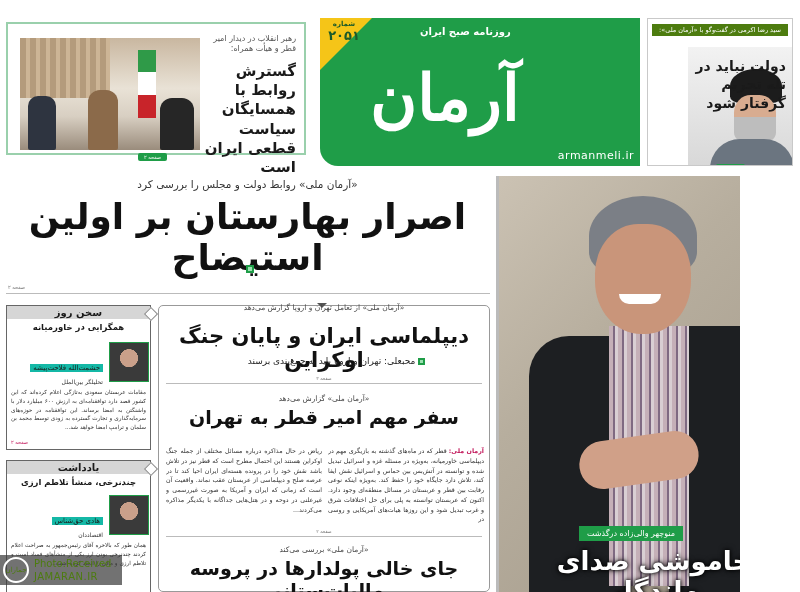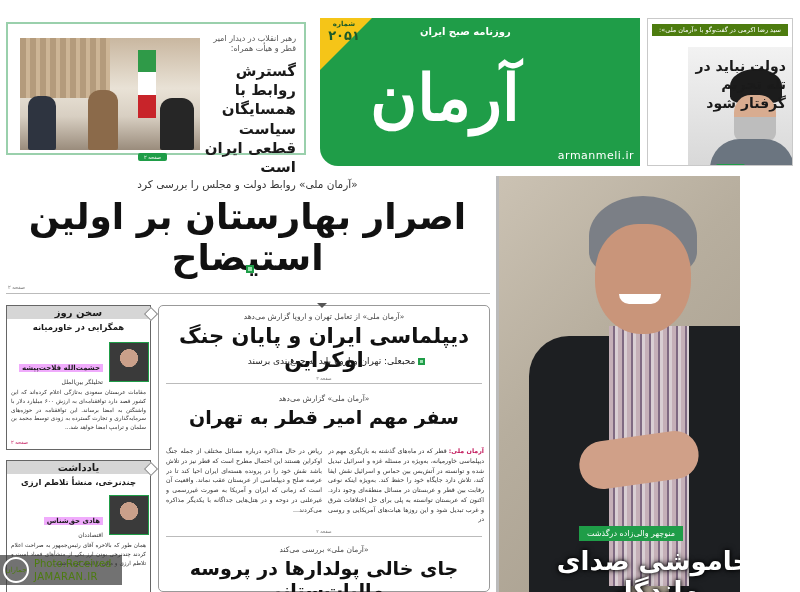--- a/index.html
+++ b/index.html
@@ -62,21 +62,21 @@
   .body-col { font-size: 6.3px; line-height: 1.55; color: #333; text-align: justify; }
   .body-col .lead { color: #c2185b; font-weight: bold; }
   .small-page { font-size: 4.5px; color: #777; text-align:center; }
 
   
   .lc-box { left: 6px; top: 305px; width: 145px; border: 1px solid #666; }
   .lc-header { background: #d6d6d6; font-size: 10px; font-weight: bold; text-align: center; padding: 1px 0; position: relative; }
   .lc-header .diamond { position:absolute; right: -6px; top: 3px; width: 10px; height: 10px; background:#fff; border:1px solid #888; transform: rotate(45deg); }
   .lc-title { font-size: 8.5px; font-weight: bold; text-align: center; padding: 3px 0; }
   .lc-portrait { left: 102px; width: 40px; height: 40px; border: 1px solid #1f9d48; background: radial-gradient(circle at 50% 40%, #caa08a 0 30%, #3a3a3a 31% 100%); }
-  .lc-name { right: 47px; font-size: 7px; font-weight: bold; background: #f0abfc; padding: 0 3px; }
+  .lc-name { right: 47px; font-size: 7px; font-weight: normal; background: #14b8a6; padding: 0 3px; }
   .lc-role { right: 47px; font-size: 6px; color: #333; }
   .lc-body { font-size: 5.7px; line-height: 1.55; color:#333; text-align: justify; padding: 0 4px; }
   .lc-page { font-size: 5px; color: #c2185b; padding: 1px 4px; }
 
   
   .photo-box { left: 496px; top: 176px; width: 244px; height: 416px; background: linear-gradient(135deg,#cbc2b3 0%,#b7ae9e 40%,#a59b8b 100%); border-left: 3px solid #bbb; overflow: hidden; }
   .ph-hair { left: 90px; top: 20px; width: 108px; height: 80px; background: #7b7f86; border-radius: 50% 50% 30% 30%; }
   .ph-face { left: 96px; top: 48px; width: 96px; height: 110px; background: #c9957a; border-radius: 45% 45% 48% 48%; }
   .ph-smile { left: 120px; top: 118px; width: 42px; height: 10px; background:#fff; border-radius: 0 0 20px 20px; }
   .ph-shirt { left: 110px; top: 150px; width: 80px; height: 260px; background: repeating-linear-gradient(90deg,#c5b0b8 0 4px,#7f6a82 4px 6px,#d9cfd3 6px 9px); }
@@ -136,21 +136,21 @@
 <div class="abs mh-title rtl">اصرار بهارستان بر اولین استیضاح</div>
 <div class="abs mh-sub rtl">
   <span class="sq"></span>
 </div>
 <div class="abs mh-page rtl">صفحه ۲</div>
 <div class="abs hr" style="left:6px; top:293px; width:484px;"></div>
 
 <div class="abs mid-box"></div>
 <div class="abs mid-arrow"></div>
 
-<div class="abs story-kicker rtl" style="left:158px; top:312px;">«آرمان ملی» از تعامل تهران و اروپا گزارش می‌دهد</div>
+<div class="abs story-kicker rtl" style="left:158px; top:303px;">«آرمان ملی» از تعامل تهران و اروپا گزارش می‌دهد</div>
 <div class="abs story-title rtl" style="left:158px; top:324px; font-size:21px;">دیپلماسی ایران و پایان جنگ اوکراین</div>
 <div class="abs story-sub rtl" style="left:158px; top:356px;">
   <span class="sq"></span><span>محبعلی: تهران و اروپا باید به جمع‌بندی برسند</span>
 </div>
 <div class="abs small-page rtl" style="left:158px; top:376px; width:332px;">صفحه ۳</div>
 <div class="abs hr" style="left:166px; top:383px; width:316px;"></div>
 
 <div class="abs story-kicker rtl" style="left:158px; top:394px;">«آرمان ملی» گزارش می‌دهد</div>
 <div class="abs story-title rtl" style="left:158px; top:406px; font-size:19px;">سفر مهم امیر قطر به تهران</div>
 

